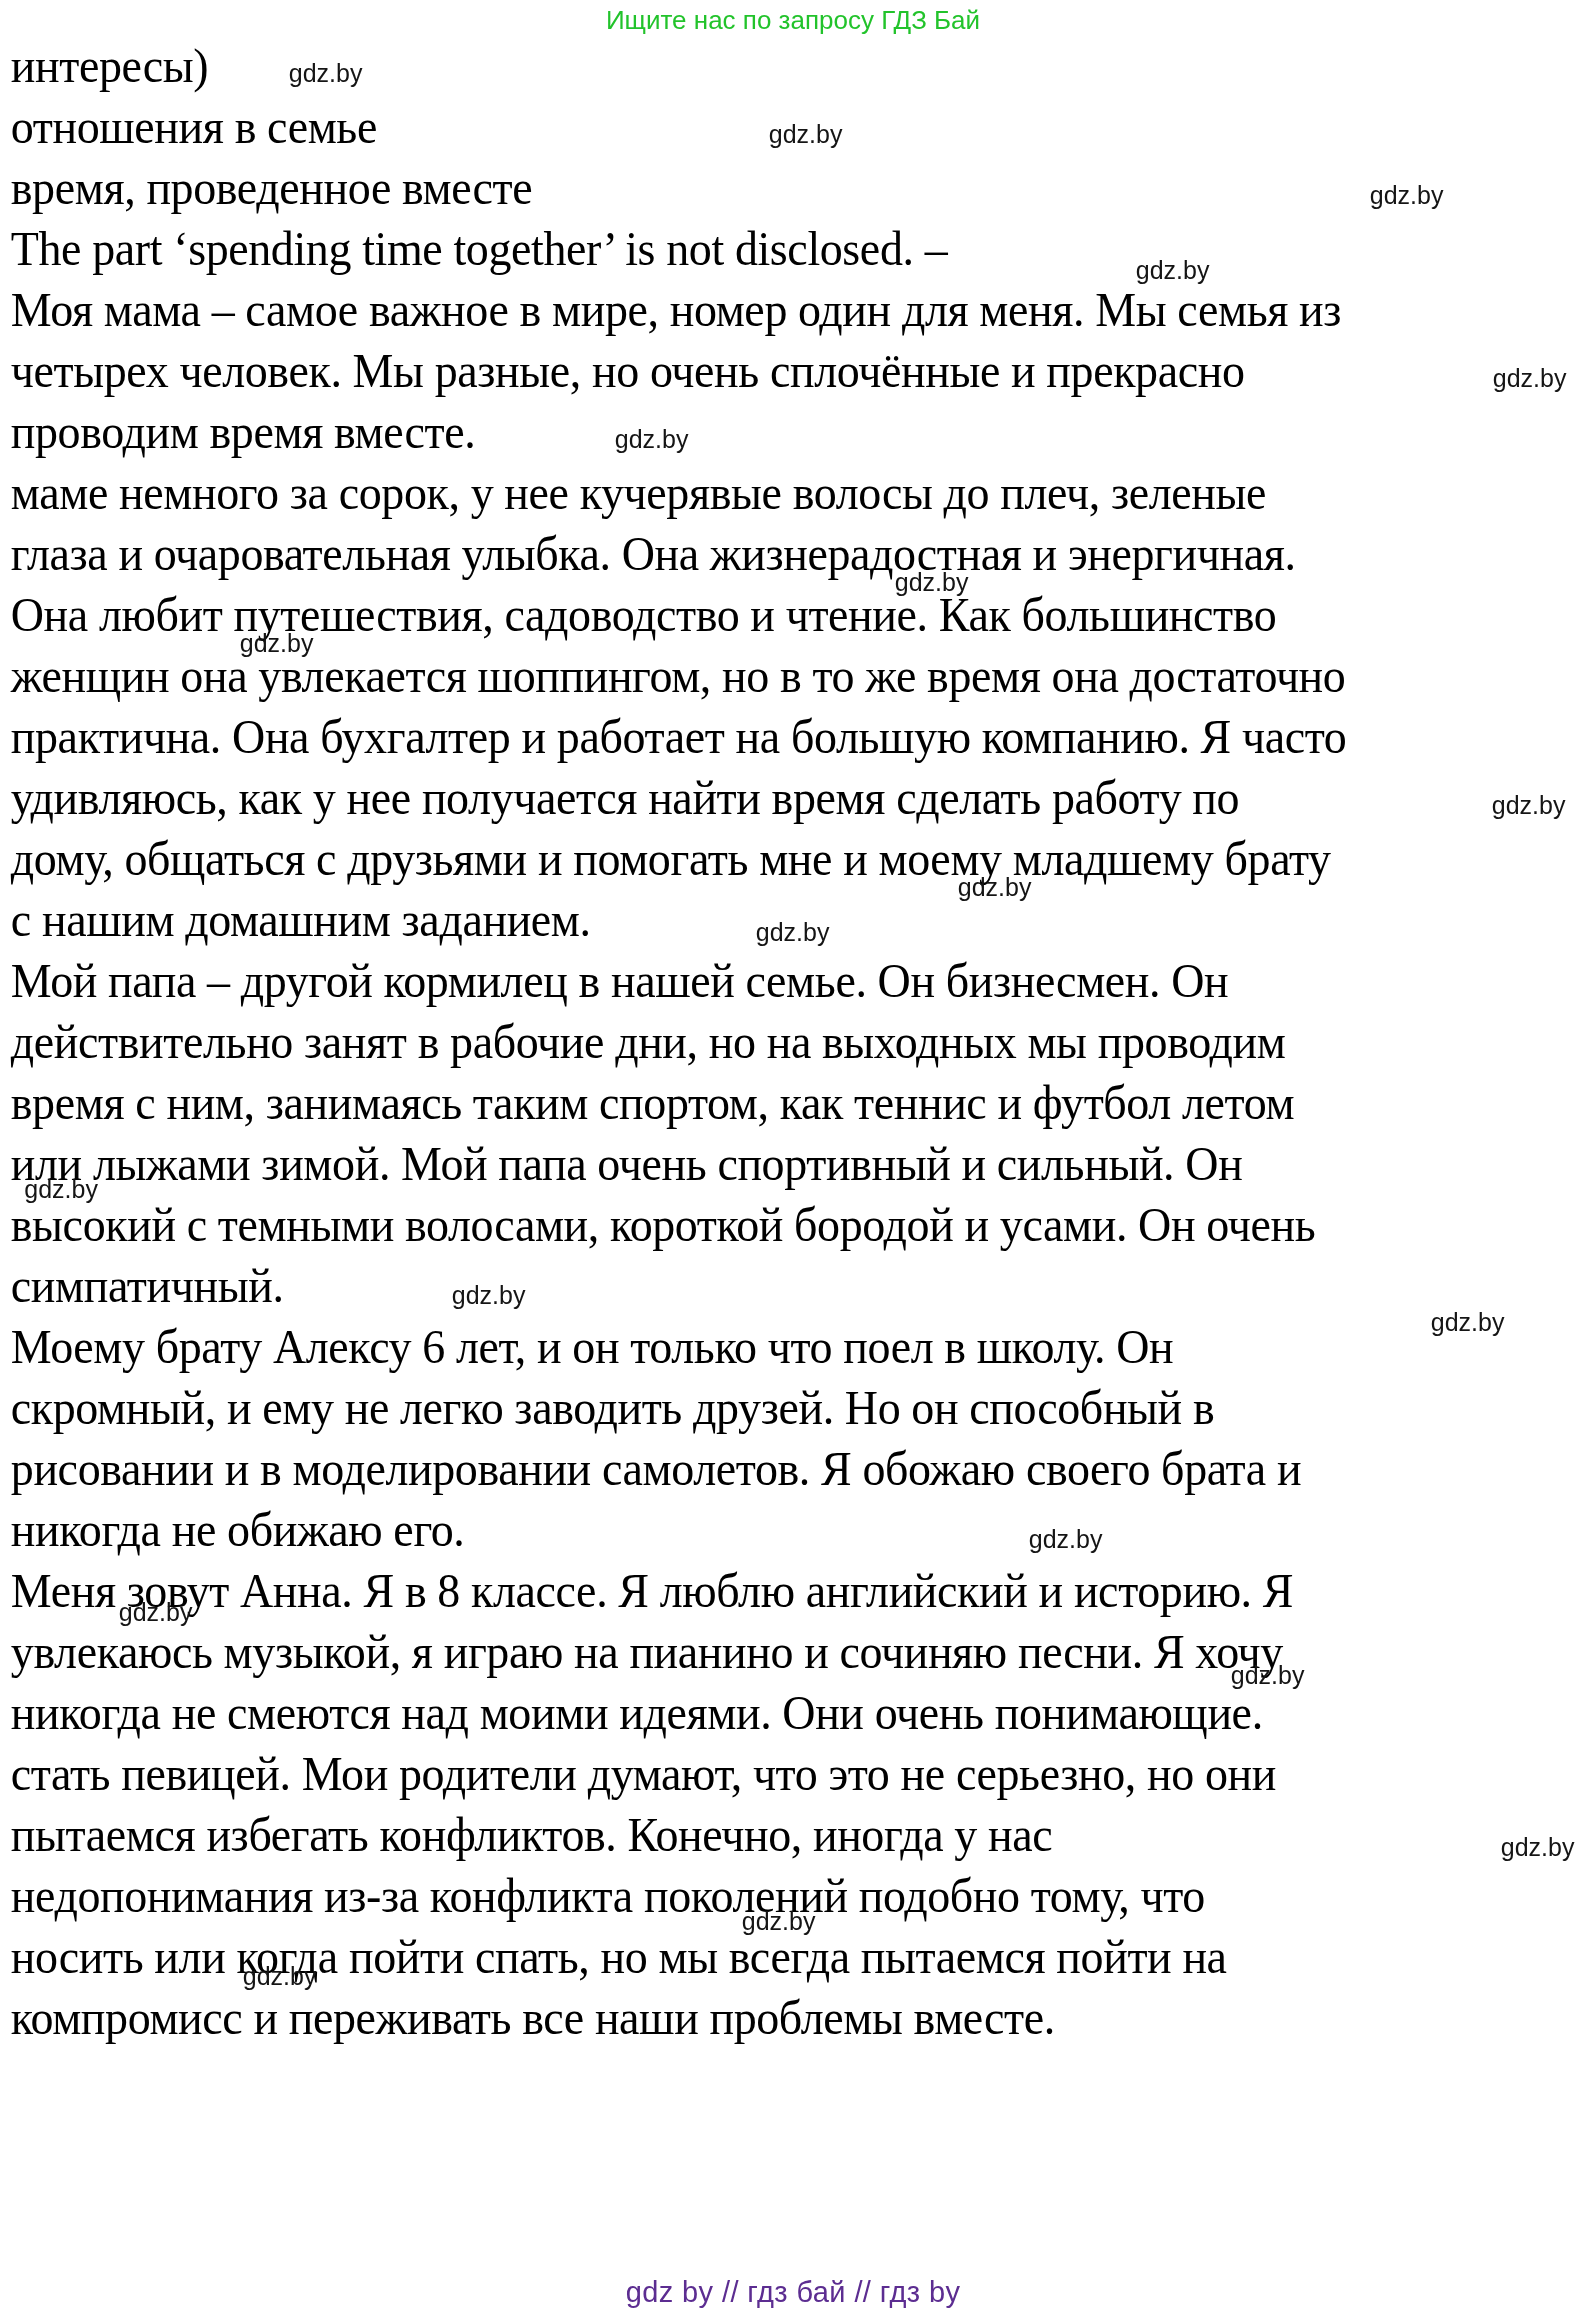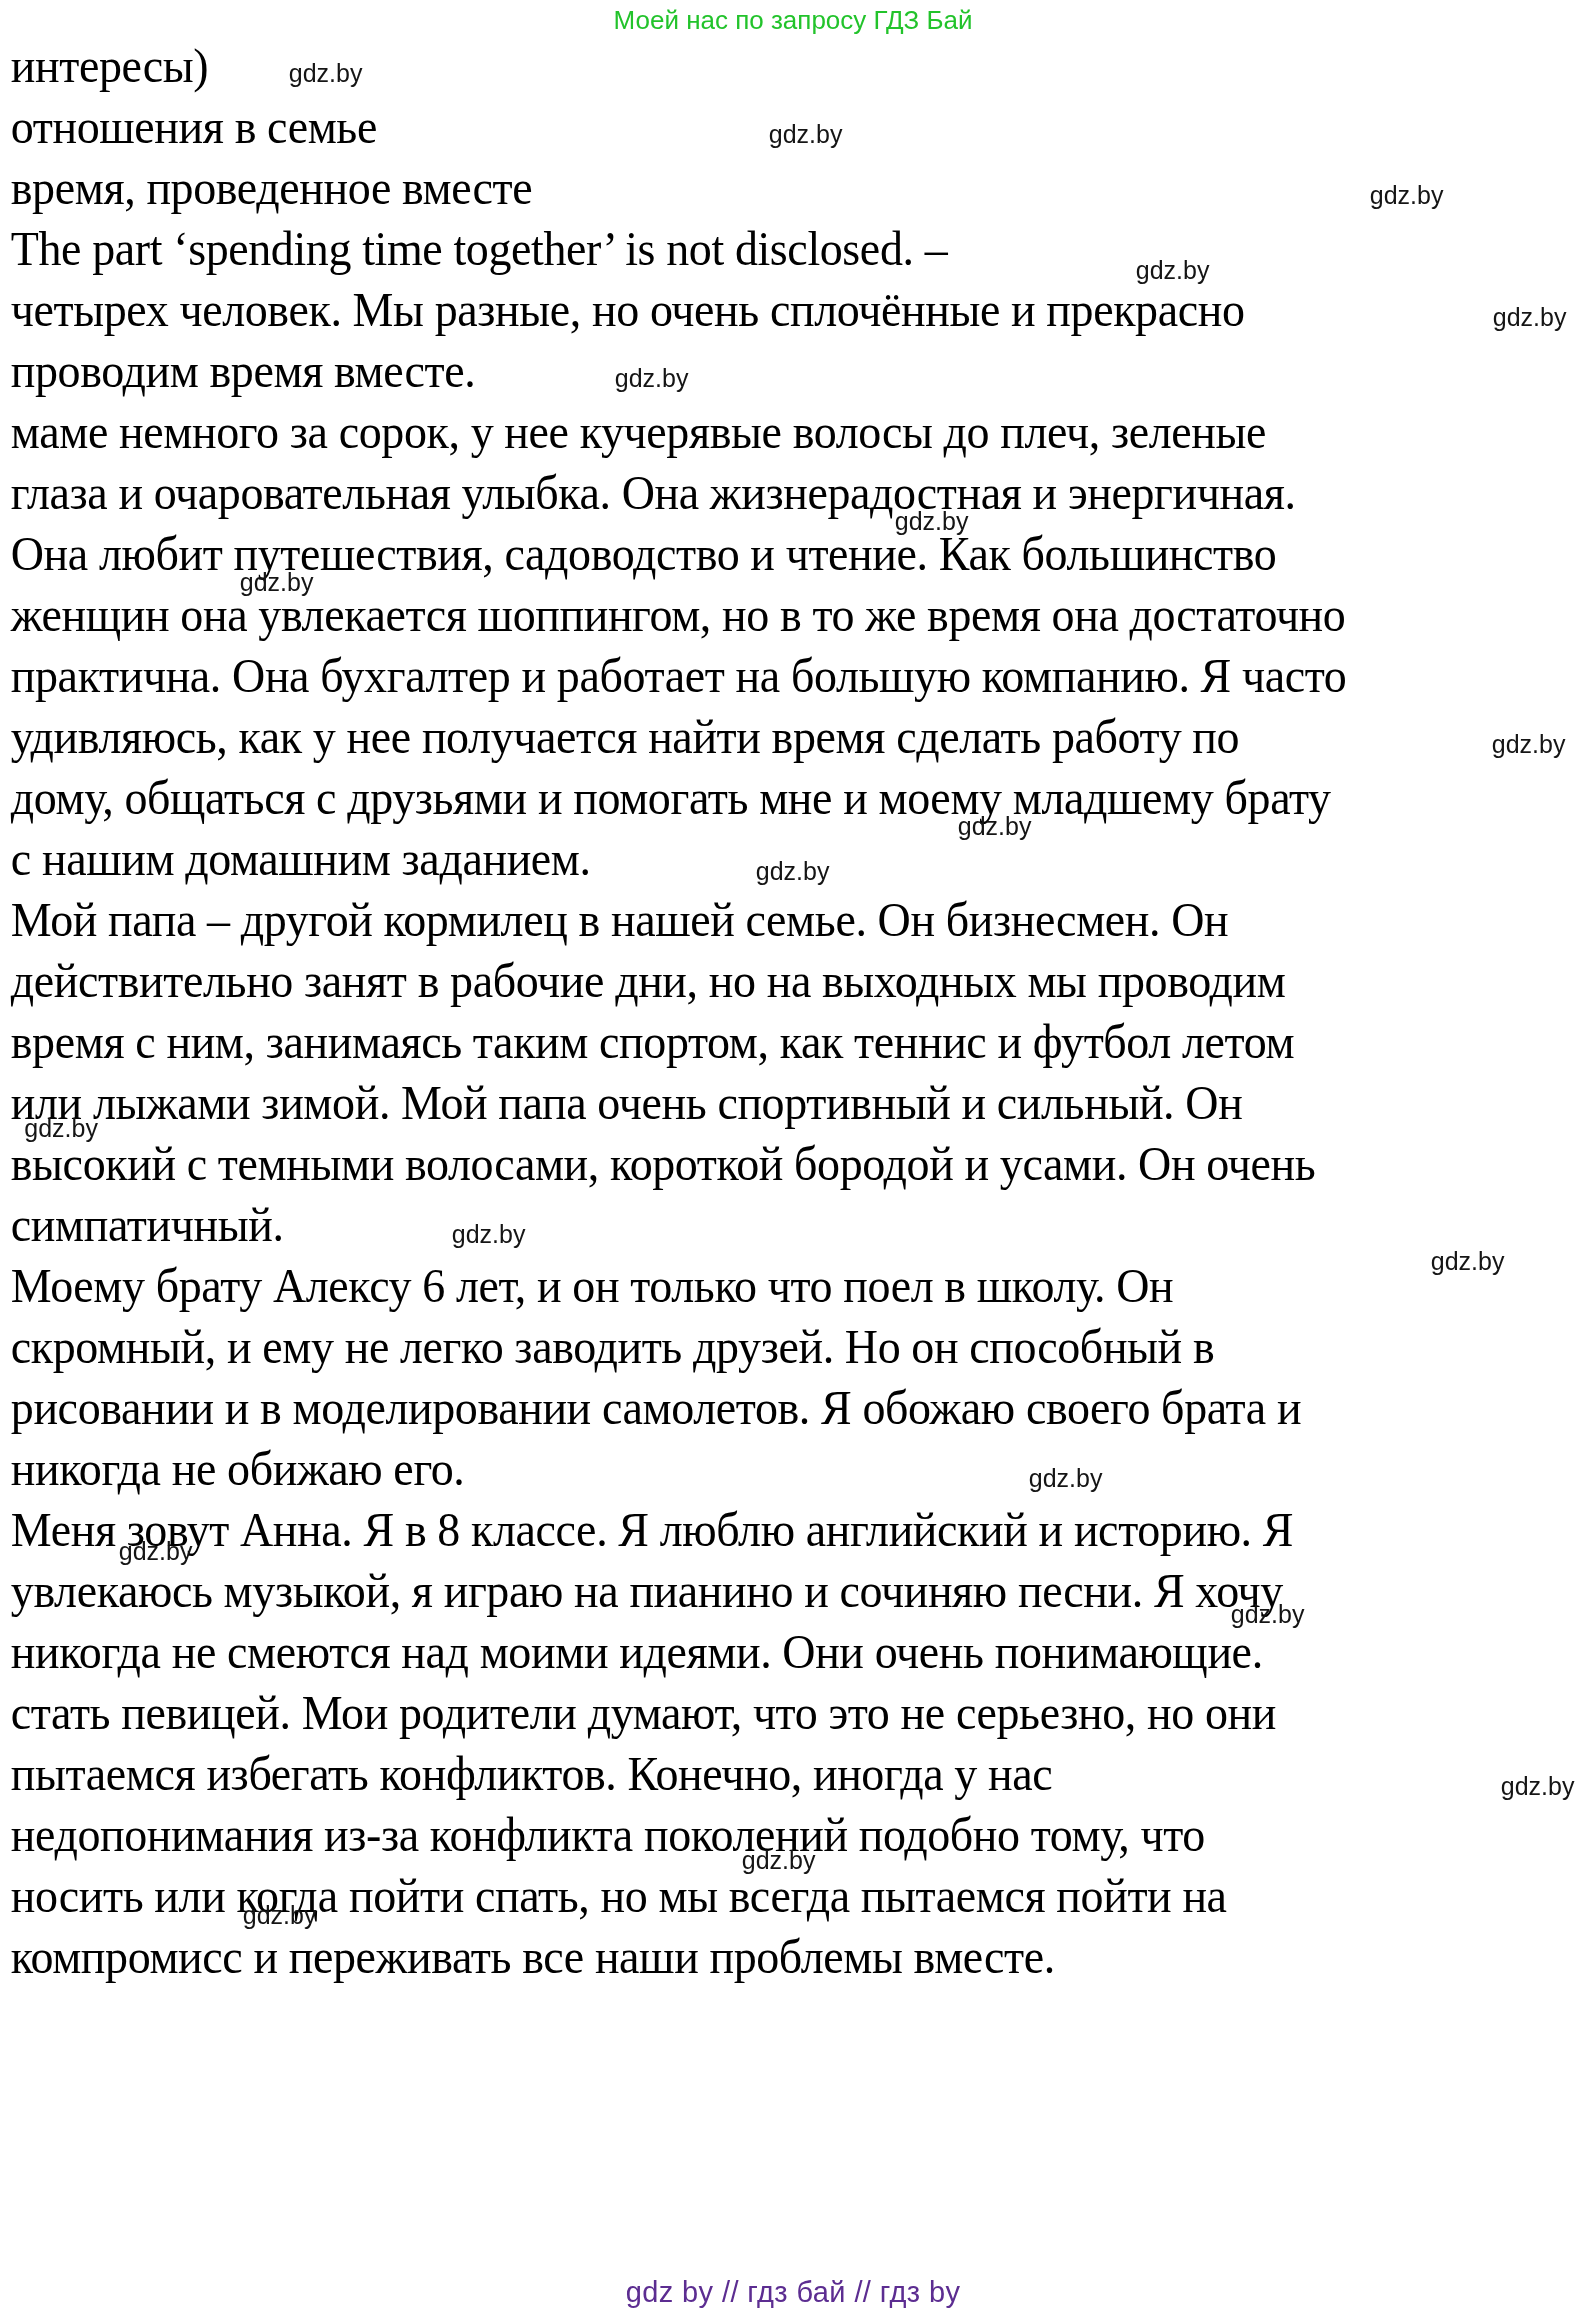--- a/index.html
+++ b/index.html
@@ -54,27 +54,28 @@
     text-align: center;
     font-family: "Liberation Sans", "DejaVu Sans", sans-serif;
     font-size: 29px;
     color: #5c2d91;
     letter-spacing: 0.4px;
   }
 </style>
 </head>
 <body>
 
-<div class="promo-header">Моей нас по запросу ГДЗ Бай</div>
+<div class="promo-header">Ищите нас по запросу ГДЗ Бай</div>
 
 <div class="content">
   <div class="line"><span class="t">интересы)</span><span class="wm" style="left:278px;top:27px">gdz.by</span></div>
   <div class="line"><span class="t">отношения в семье</span><span class="wm" style="left:758px;top:27px">gdz.by</span></div>
   <div class="line"><span class="t">время, проведенное вместе</span><span class="wm" style="left:1359px;top:27px">gdz.by</span></div>
   <div class="line"><span class="t">The part ‘spending time together’ is not disclosed. –</span><span class="wm" style="left:1125px;top:41px">gdz.by</span></div>
+  <div class="line"><span class="t">Моя мама – самое важное в мире, номер один для меня. Мы семья из</span></div>
   <div class="line"><span class="t">четырех человек. Мы разные, но очень сплочённые и прекрасно</span><span class="wm" style="left:1482px;top:27px">gdz.by</span></div>
   <div class="line"><span class="t">проводим время вместе.</span><span class="wm" style="left:604px;top:27px">gdz.by</span></div>
   <div class="line"><span class="t">маме немного за сорок, у нее кучерявые волосы до плеч, зеленые</span></div>
   <div class="line"><span class="t">глаза и очаровательная улыбка. Она жизнерадостная и энергичная.</span><span class="wm" style="left:884px;top:48px">gdz.by</span></div>
   <div class="line"><span class="t">Она любит путешествия, садоводство и чтение. Как большинство</span><span class="wm" style="left:229px;top:48px">gdz.by</span></div>
   <div class="line"><span class="t">женщин она увлекается шоппингом, но в то же время она достаточно</span></div>
   <div class="line"><span class="t">практична. Она бухгалтер и работает на большую компанию. Я часто</span></div>
   <div class="line"><span class="t">удивляюсь, как у нее получается найти время сделать работу по</span><span class="wm" style="left:1481px;top:27px">gdz.by</span></div>
   <div class="line"><span class="t">дому, общаться с друзьями и помогать мне и моему младшему брату</span><span class="wm" style="left:947px;top:48px">gdz.by</span></div>
   <div class="line"><span class="t">с нашим домашним заданием.</span><span class="wm" style="left:745px;top:32px">gdz.by</span></div>

